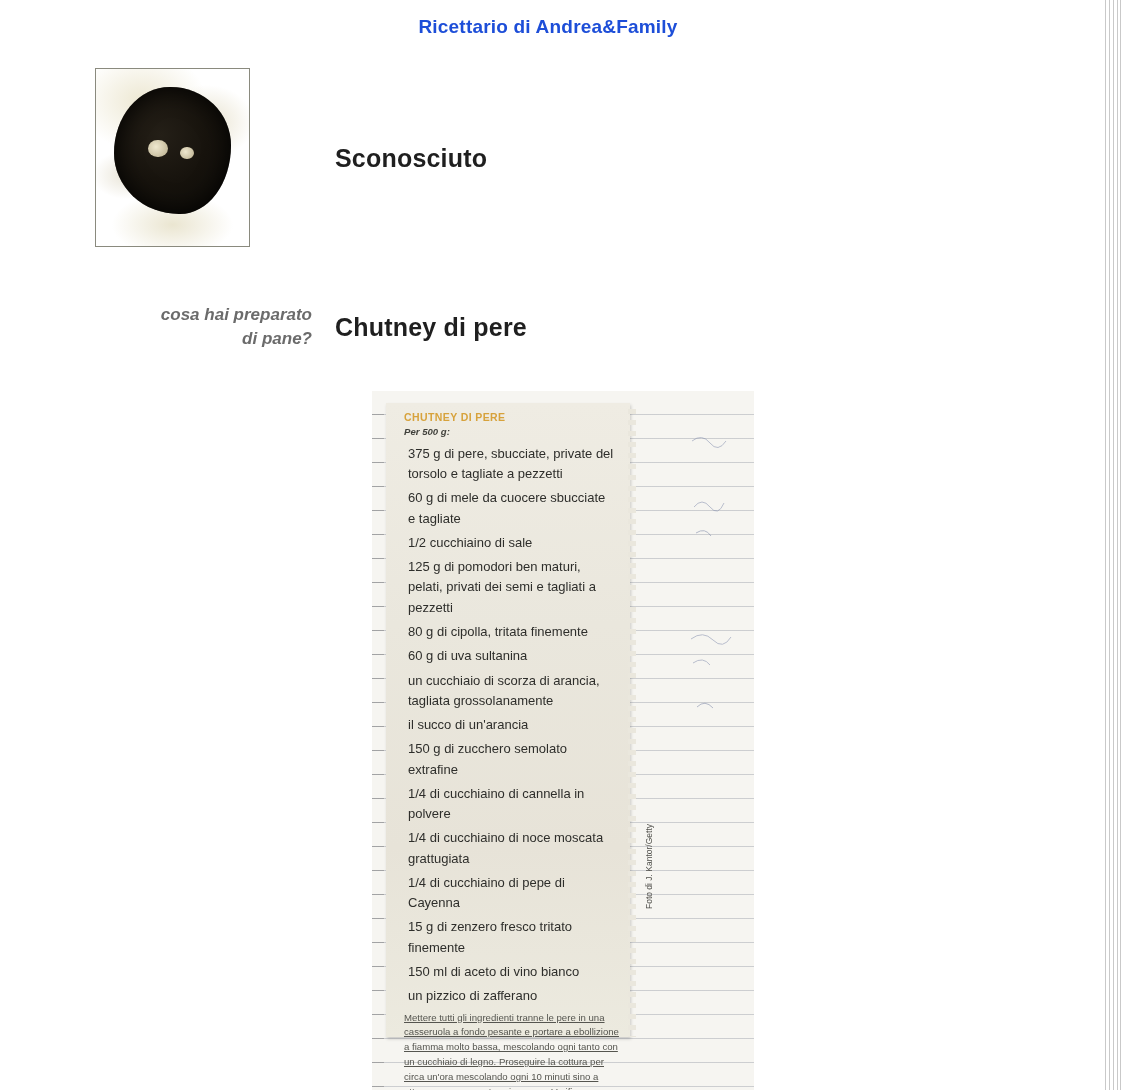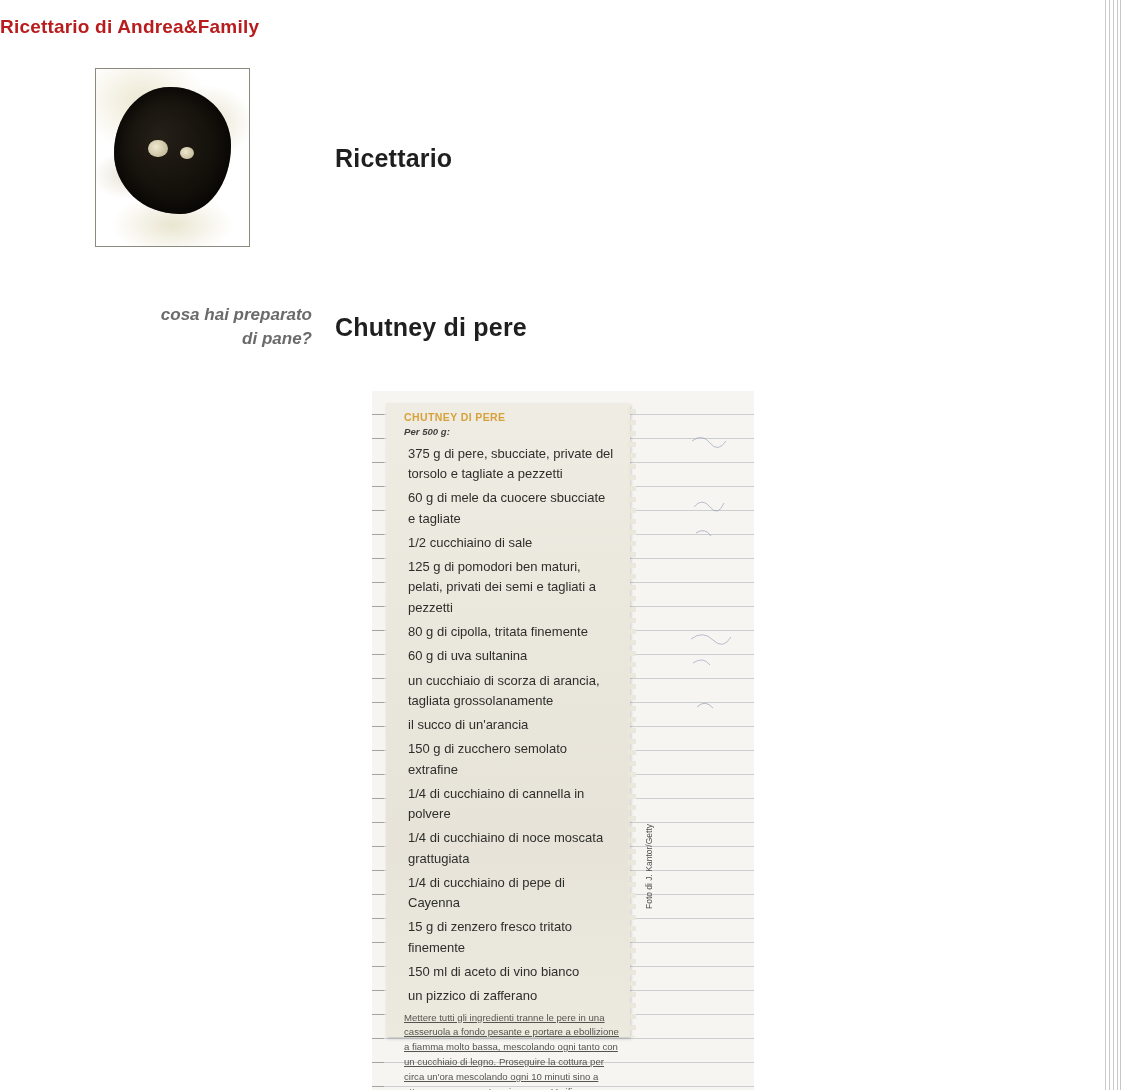--- a/index.html
+++ b/index.html
@@ -34,24 +34,24 @@
   .r2 { right: 12px; background: #d8d8d8; }
   .r3 { right: 8px; background: #cfcfcf; }
   .r4 { right: 4px; background: #dcdcdc; }
   .r5 { right: 1px; background: #bdbdbd; }
 
   .page-title {
     position: absolute;
     top: 16px;
     left: 0;
     width: 1096px;
-    text-align: left;
+    text-align: center;
     font-size: 19px;
     font-weight: bold;
-    color: #b91c1c;
+    color: #1d4ed8;
     letter-spacing: 0.2px;
   }
 
   
   .avatar {
     position: absolute;
     left: 95px;
     top: 68px;
     width: 153px;
     height: 177px;
@@ -240,21 +240,21 @@
 
   <div class="page-title">Ricettario di Andrea&amp;Family</div>
 
   <div class="avatar">
     <div class="sheen"></div>
     <div class="blob"></div>
     <div class="eye1"></div>
     <div class="eye2"></div>
   </div>
 
-  <div class="author-name">Ricettario</div>
+  <div class="author-name">Sconosciuto</div>
 
   <div class="prompt">
     <div>cosa hai preparato</div>
     <div>di pane?</div>
   </div>
 
   <div class="recipe-title">Chutney di pere</div>
 
   <div class="clipping-wrap">
     <div class="notebook-lines"></div>

